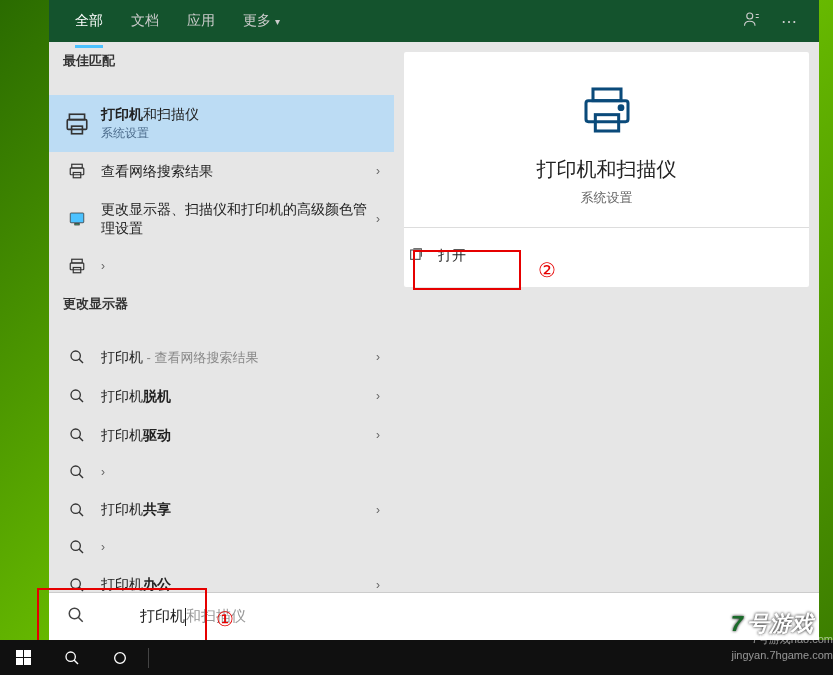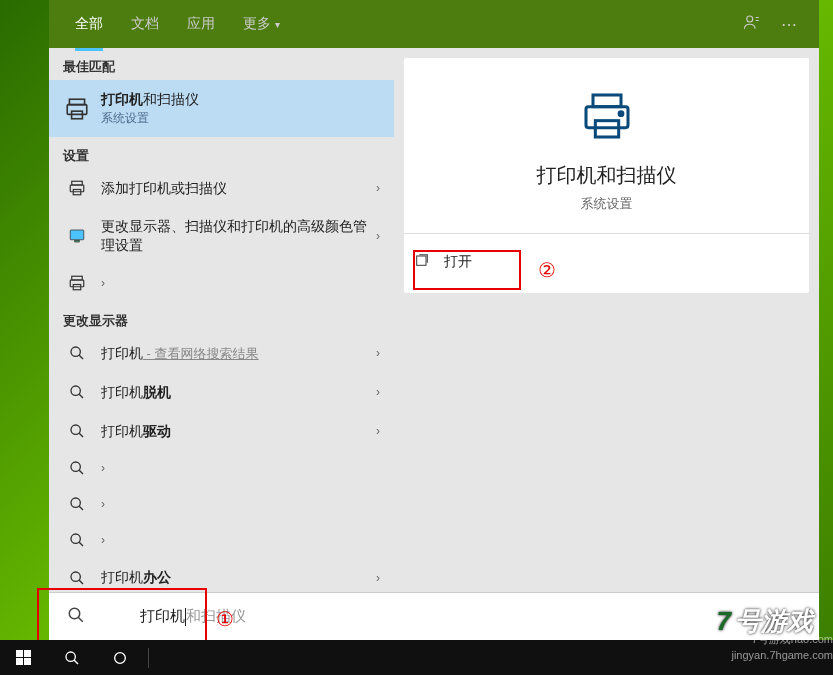--- a/index.html
+++ b/index.html
@@ -1,49 +1,49 @@
 <!DOCTYPE html>
 <html><head>
 <meta charset="utf-8">
 <style>
   * { box-sizing: border-box; margin: 0; padding: 0; font-family: "Segoe UI", "Microsoft YaHei", sans-serif; }
   body { width: 833px; height: 675px; background: linear-gradient(135deg, #2a6b00 0%, #6bbf00 50%, #3a7b00 100%); overflow: hidden; position: relative; }
   
   .search-panel { position: absolute; left: 49px; top: 0; width: 770px; height: 640px; background: #e6e6e6; }
   
-  .tabs { display: flex; align-items: center; background: #4d7c0f; height: 48px; padding: 0 12px; }
+  .tabs { display: flex; align-items: center; background: #14532d; height: 42px; padding: 0 12px; }
   .tab { color: #ccc; font-size: 14px; padding: 0 14px; height: 54px; display: flex; align-items: center; cursor: pointer; position: relative; }
   .tab.active { color: #fff; }
   .tab.active::after { content: ""; position: absolute; bottom: 0; left: 14px; right: 14px; height: 3px; background: #4cc2ff; }
   .tab .chev { margin-left: 4px; font-size: 10px; }
   .tabs-spacer { flex: 1; }
   .tab-icon { color: #ccc; padding: 0 10px; cursor: pointer; font-size: 16px; }
   
   .content { display: flex; height: calc(100% - 54px); }
   .left-col { width: 345px; background: #e6e6e6; overflow-y: auto; }
   .right-col { flex: 1; background: #e6e6e6; padding: 10px; }
   
-  .section-header { font-size: 13px; font-weight: 600; color: #333; padding: 10px 14px 4px; }
+  .section-header { font-size: 13px; font-weight: 600; color: #333; padding: 10px 14px 25px; }
   
   .result-item { display: flex; align-items: center; padding: 10px 14px; cursor: pointer; position: relative; }
   .result-item.selected { background: #bcdcf4; }
   .result-item .icon-slot { width: 28px; display: flex; justify-content: center; margin-right: 10px; color: #333; }
   .result-item .text-slot { flex: 1; }
   .result-item .title { font-size: 14px; color: #222; line-height: 1.3; }
   .result-item .title b { font-weight: 700; }
   .result-item .subtitle { font-size: 12px; color: #4a6a8a; margin-top: 2px; }
-  .result-item .web-suffix { font-size: 13px; color: #888; text-decoration: underline; }
+  .result-item .web-suffix { font-size: 13px; color: #888; }
   .result-item .chev-right { color: #666; font-size: 12px; }
   
   .preview-card { background: #fff; border-radius: 2px; margin-top: 0; padding: 30px 0 12px; }
   .preview-icon { display: flex; justify-content: center; margin-bottom: 18px; }
   .preview-title { text-align: center; font-size: 20px; color: #222; margin-bottom: 6px; }
   .preview-sub { text-align: center; font-size: 13px; color: #666; margin-bottom: 20px; }
   .preview-actions { border-top: 1px solid #ddd; padding-top: 8px; }
-  .preview-action { display: flex; align-items: center; padding: 10px 10px; cursor: pointer; font-size: 14px; color: #222; }
+  .preview-action { display: flex; align-items: center; padding: 10px 4px; cursor: pointer; font-size: 14px; color: #222; }
   .preview-action .icon-slot { margin-right: 14px; color: #444; }
   
   .red-box-open { border: 2px solid #e60000; position: absolute; left: 413px; top: 250px; width: 108px; height: 40px; pointer-events: none; }
   .anno-2 { position: absolute; left: 538px; top: 258px; color: #e60000; font-size: 20px; }
   
   .search-bar-wrap { position: absolute; left: 49px; bottom: 35px; width: 770px; height: 48px; background: #fff; border-top: 1px solid #ccc; display: flex; align-items: center; padding: 0 18px; }
   .search-bar-wrap .search-glyph { color: #444; margin-right: 14px; }
   .search-input { border: none; outline: none; font-size: 15px; flex: 1; background: transparent; color: #222; }
   .search-input::placeholder { color: #888; }
   .search-ghost { position: absolute; left: 91px; font-size: 15px; color: #222; pointer-events: none; }
@@ -53,21 +53,21 @@
   
   .red-box-search { position: absolute; left: 37px; bottom: 30px; width: 170px; height: 57px; border: 2px solid #e60000; pointer-events: none; }
   .anno-1 { position: absolute; left: 216px; bottom: 44px; color: #e60000; font-size: 20px; }
   
   .taskbar { position: absolute; left: 0; bottom: 0; width: 100%; height: 35px; background: #101010; display: flex; align-items: center; }
   .tb-btn { width: 48px; height: 35px; display: flex; align-items: center; justify-content: center; color: #fff; cursor: pointer; }
   .tb-btn.start svg { width: 16px; height: 16px; }
   .tb-sep { width: 1px; height: 20px; background: #444; margin: 0 4px; }
   
   .watermark { position: absolute; right: 0; bottom: 12px; color: rgba(255,255,255,0.55); font-size: 11px; text-align: right; line-height: 1.4; pointer-events: none; }
-  .logo-wm { position: absolute; right: 20px; bottom: 36px; font-size: 26px; font-weight: bold; color: #fff; text-shadow: 0 0 3px #000; pointer-events: none; font-style: italic; }
+  .logo-wm { position: absolute; right: 20px; bottom: 36px; font-size: 22px; font-weight: bold; color: #fff; text-shadow: 0 0 3px #000; pointer-events: none; font-style: italic; }
 </style>
 </head>
 <body>
 
 <div class="search-panel">
   <div class="tabs">
     <div class="tab active">全部</div>
     <div class="tab">文档</div>
     <div class="tab">应用</div>
     <div class="tab">
@@ -95,31 +95,30 @@
               <rect x="3" y="8" width="18" height="9" rx="1"></rect>
               <rect x="7" y="14" width="10" height="7"></rect>
             </svg>
         </div>
         <div class="text-slot">
           <div class="title"><b>打印机</b><span>和扫描仪</span></div>
           <div class="subtitle">系统设置</div>
         </div>
       </div>
 
-      <div class="section-header">设置</div>
       <div class="result-item">
         <div class="icon-slot">
             <svg width="18" height="18" viewBox="0 0 24 24" fill="none" stroke="#333" stroke-width="1.6">
               <rect x="5" y="3" width="14" height="5"></rect>
               <rect x="3" y="8" width="18" height="9" rx="1"></rect>
               <rect x="7" y="14" width="10" height="7"></rect>
             </svg>
           </div>
         <div class="text-slot">
-            <div class="title">添加打印机或扫描仪</div>
+            <div class="title">查看网络搜索结果</div>
           </div>
         <div class="chev-right">›</div>
       </div>
       <div class="result-item">
         <div class="icon-slot">
             <svg width="18" height="18" viewBox="0 0 24 24" fill="#4a7" stroke="#333" stroke-width="1">
               <rect x="3" y="4" width="18" height="13" rx="1" fill="#4cc2ff"></rect>
               <rect x="9" y="18" width="6" height="2"></rect>
             </svg>
           </div>
@@ -185,20 +184,23 @@
               </svg>
             </div>
     <div class="chev-right">›</div>
           </div>
           <div class="result-item">
     <div class="icon-slot">
               <svg width="16" height="16" viewBox="0 0 24 24" fill="none" stroke="#333" stroke-width="2">
                 <circle cx="10" cy="10" r="7"></circle>
                 <path d="M21 21l-6-6"></path>
               </svg>
+            </div>
+    <div class="text-slot">
+              <div class="title"><span>打印机</span><b>共享</b><span class="web-suffix"></span></div>
             </div>
     <div class="chev-right">›</div>
           </div>
           <div class="result-item">
     <div class="icon-slot">
               <svg width="16" height="16" viewBox="0 0 24 24" fill="none" stroke="#333" stroke-width="2">
                 <circle cx="10" cy="10" r="7"></circle>
                 <path d="M21 21l-6-6"></path>
               </svg>
             </div>

